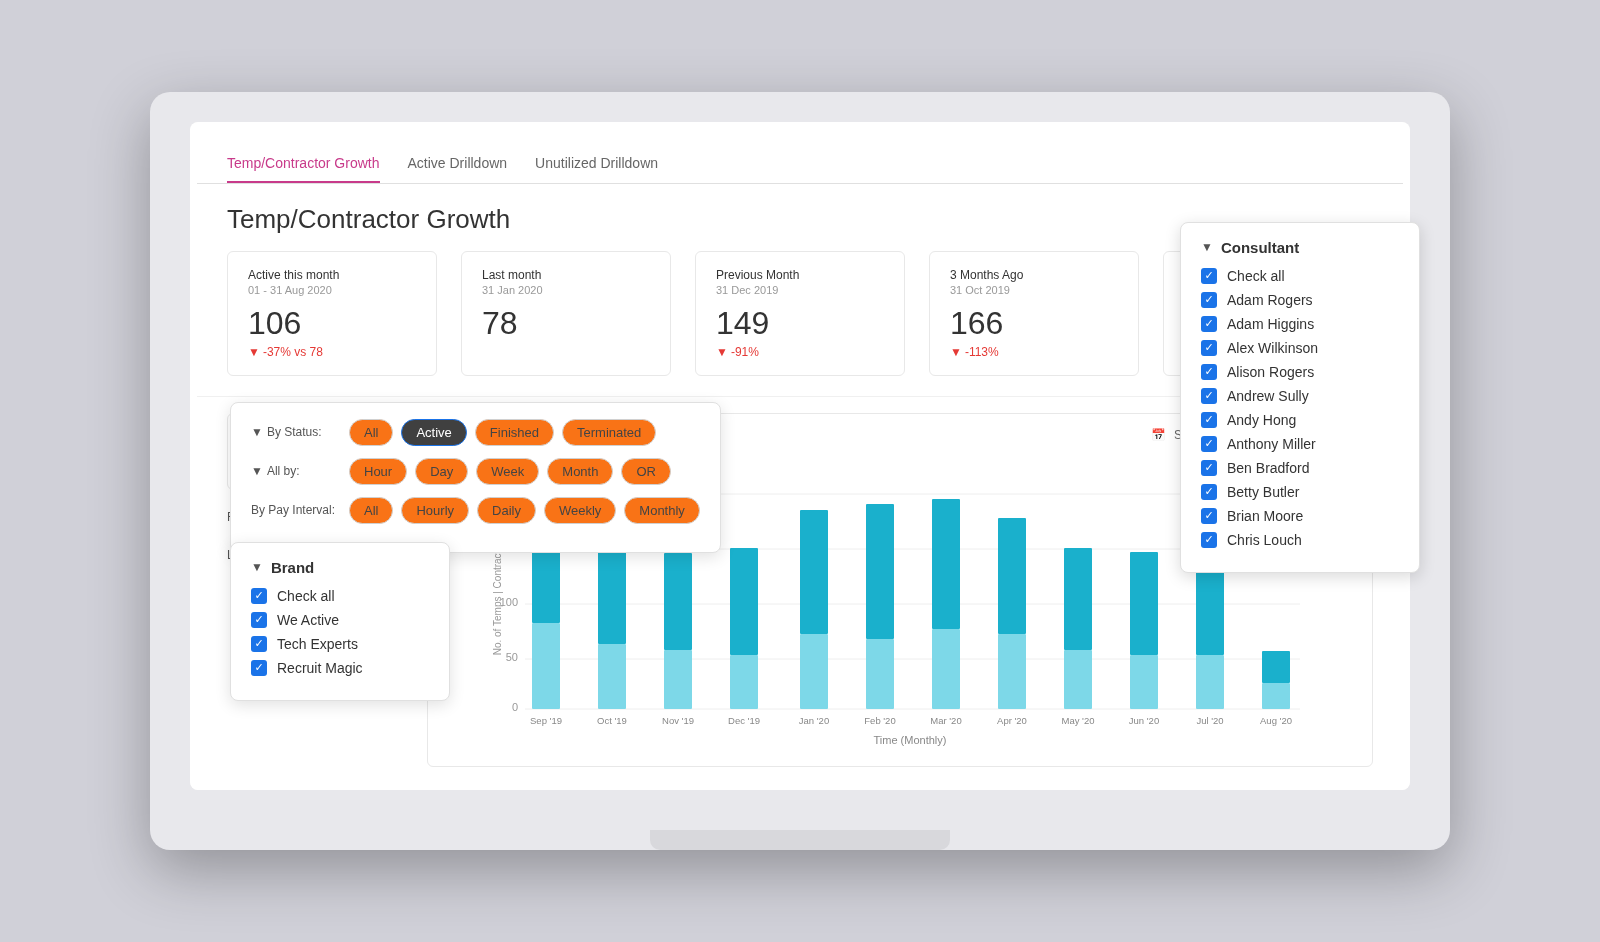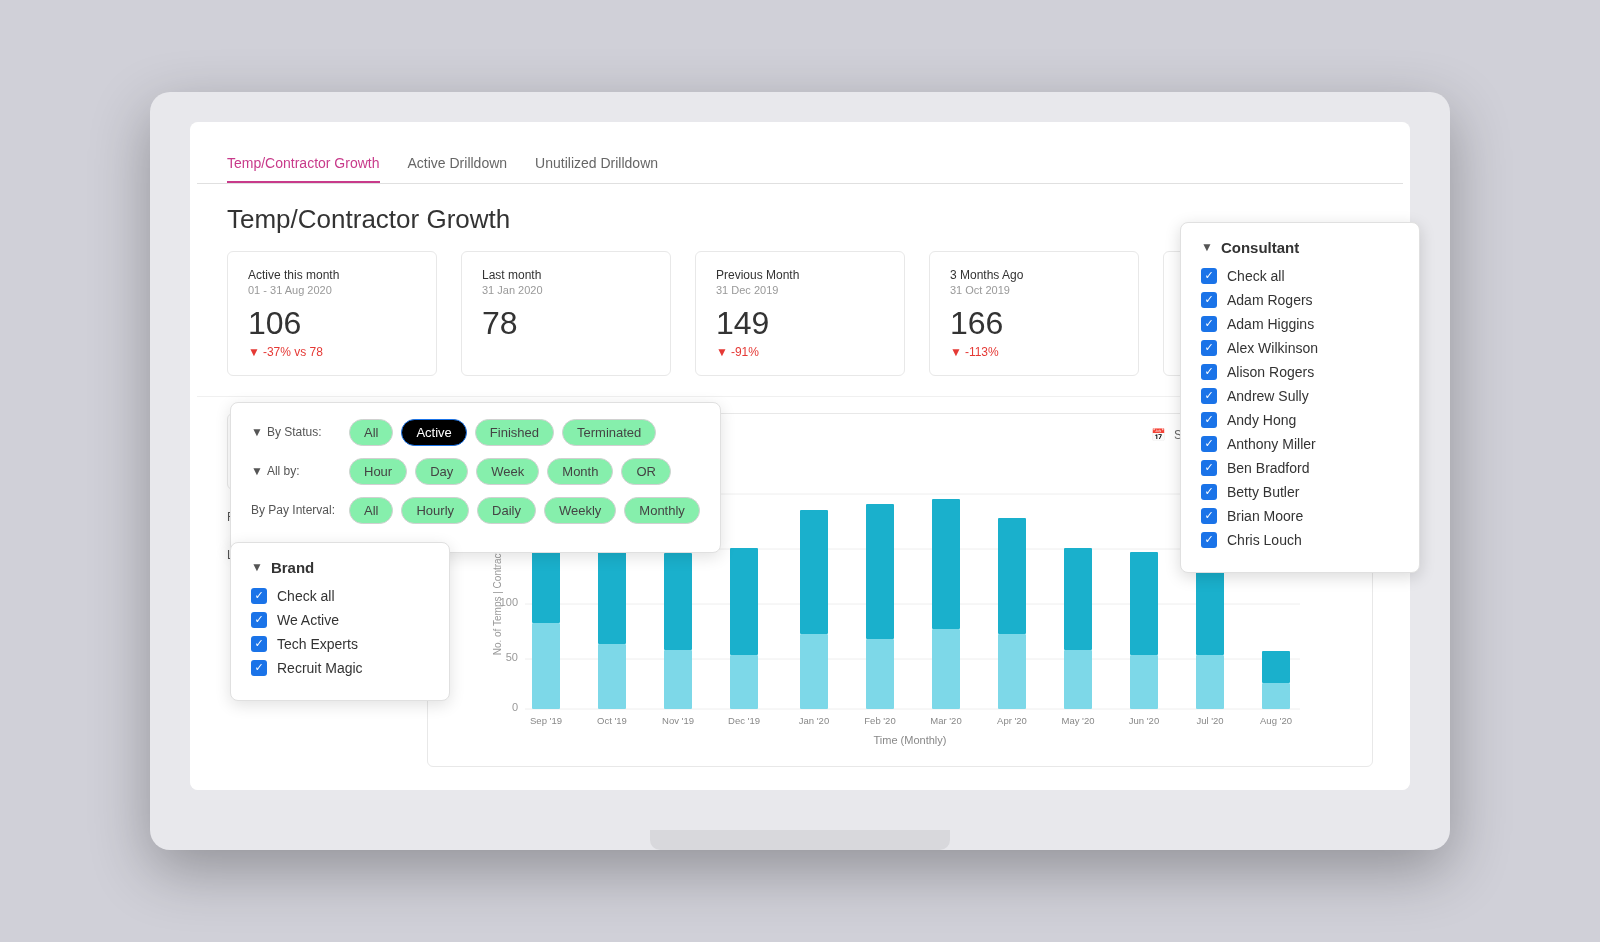--- a/index.html
+++ b/index.html
@@ -222,27 +222,27 @@
       color: #555;
       min-width: 90px;
       display: flex;
       align-items: center;
       gap: 4px;
     }
     .filter-btn {
       padding: 5px 14px;
       border-radius: 20px;
       border: 1px solid #d0d0d0;
-      background: #86efac;
+      background: #f97316;
       font-size: 13px;
       cursor: pointer;
       color: #444;
     }
     .filter-btn.active-blue {
-      background: #000000;
+      background: #404040;
       color: #fff;
       border-color: #1a73e8;
     }
 
     
     .brand-dropdown {
       position: absolute;
       top: 420px;
       left: 40px;
       background: #fff;

